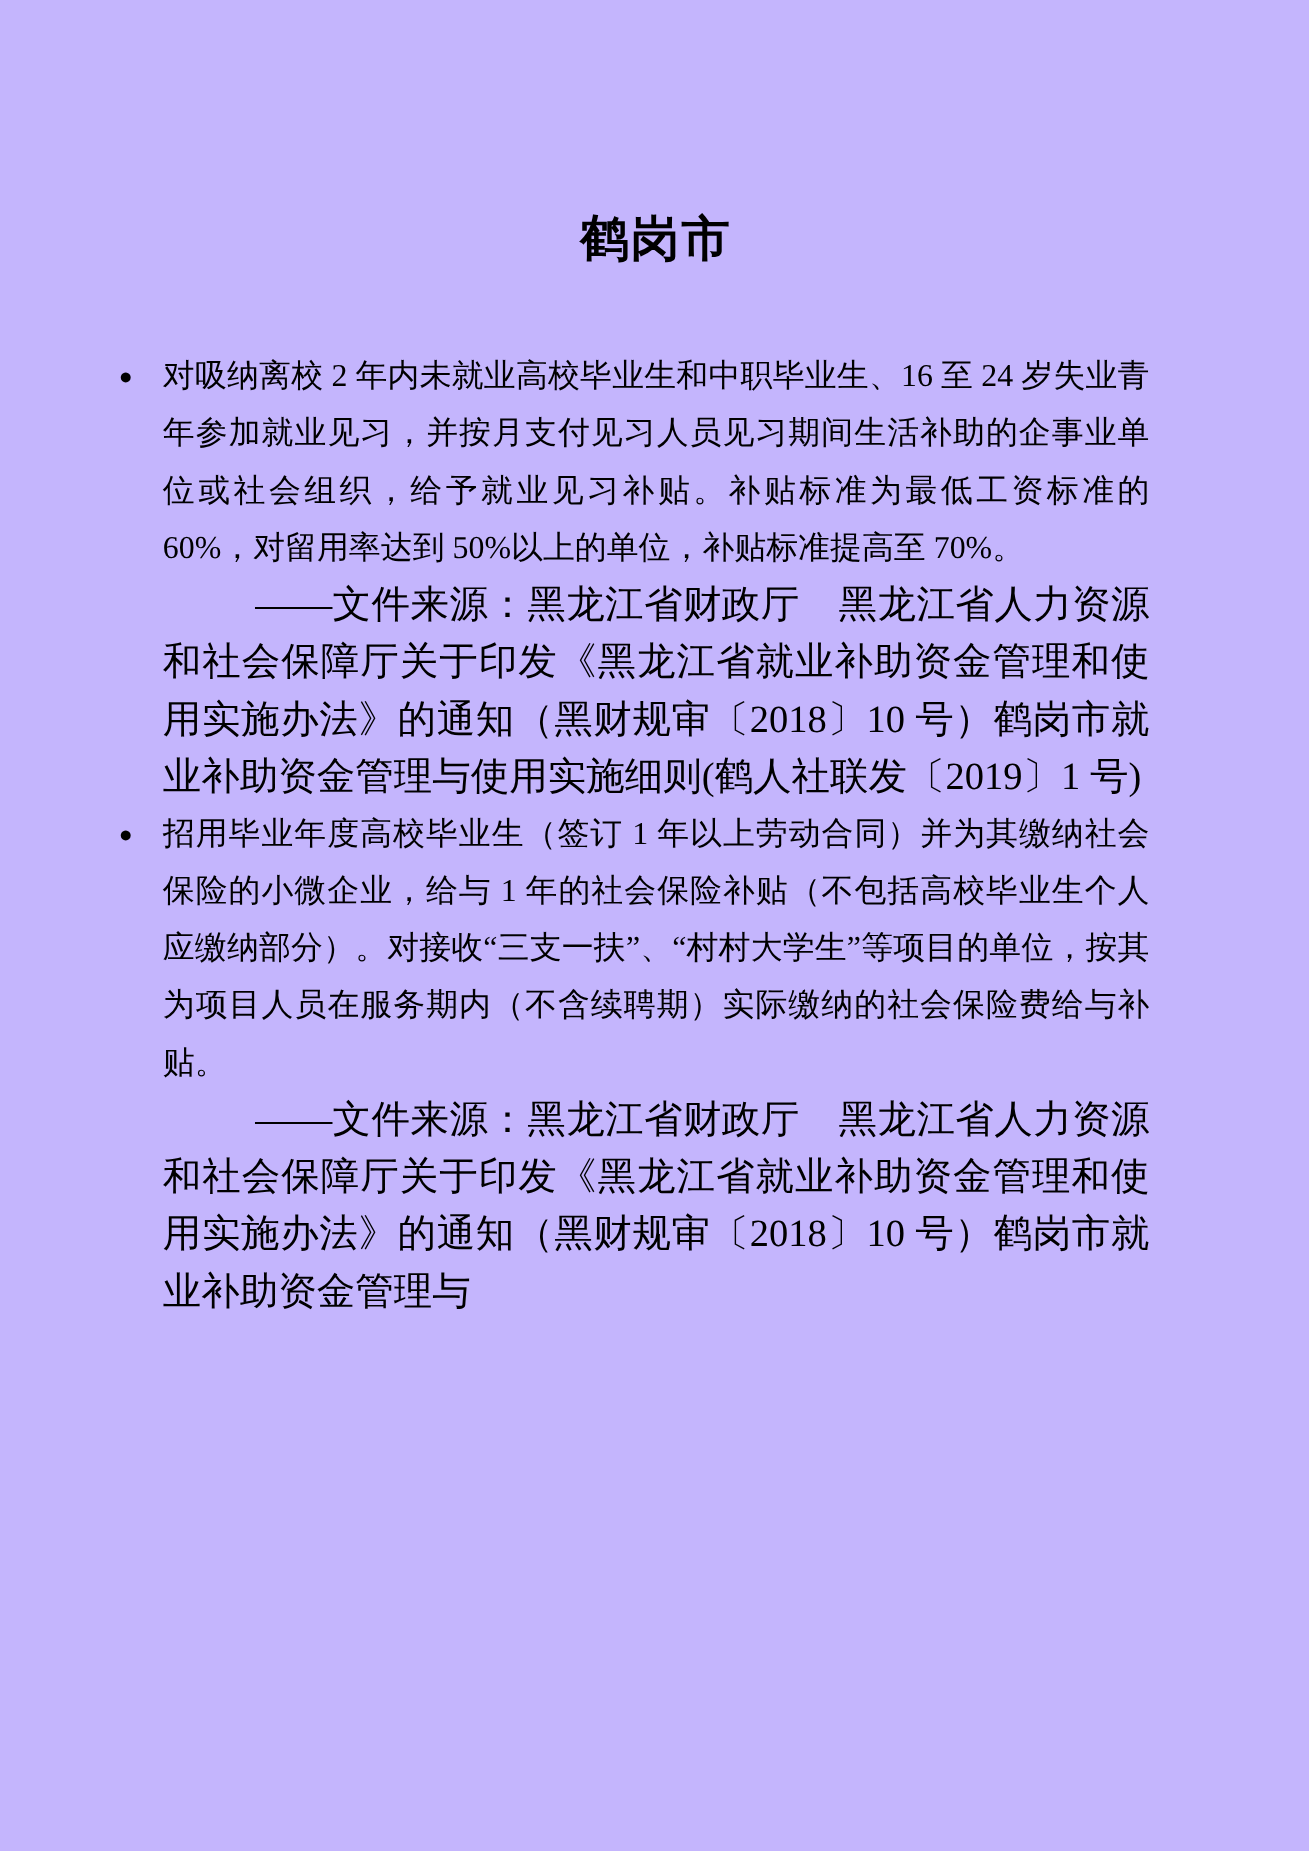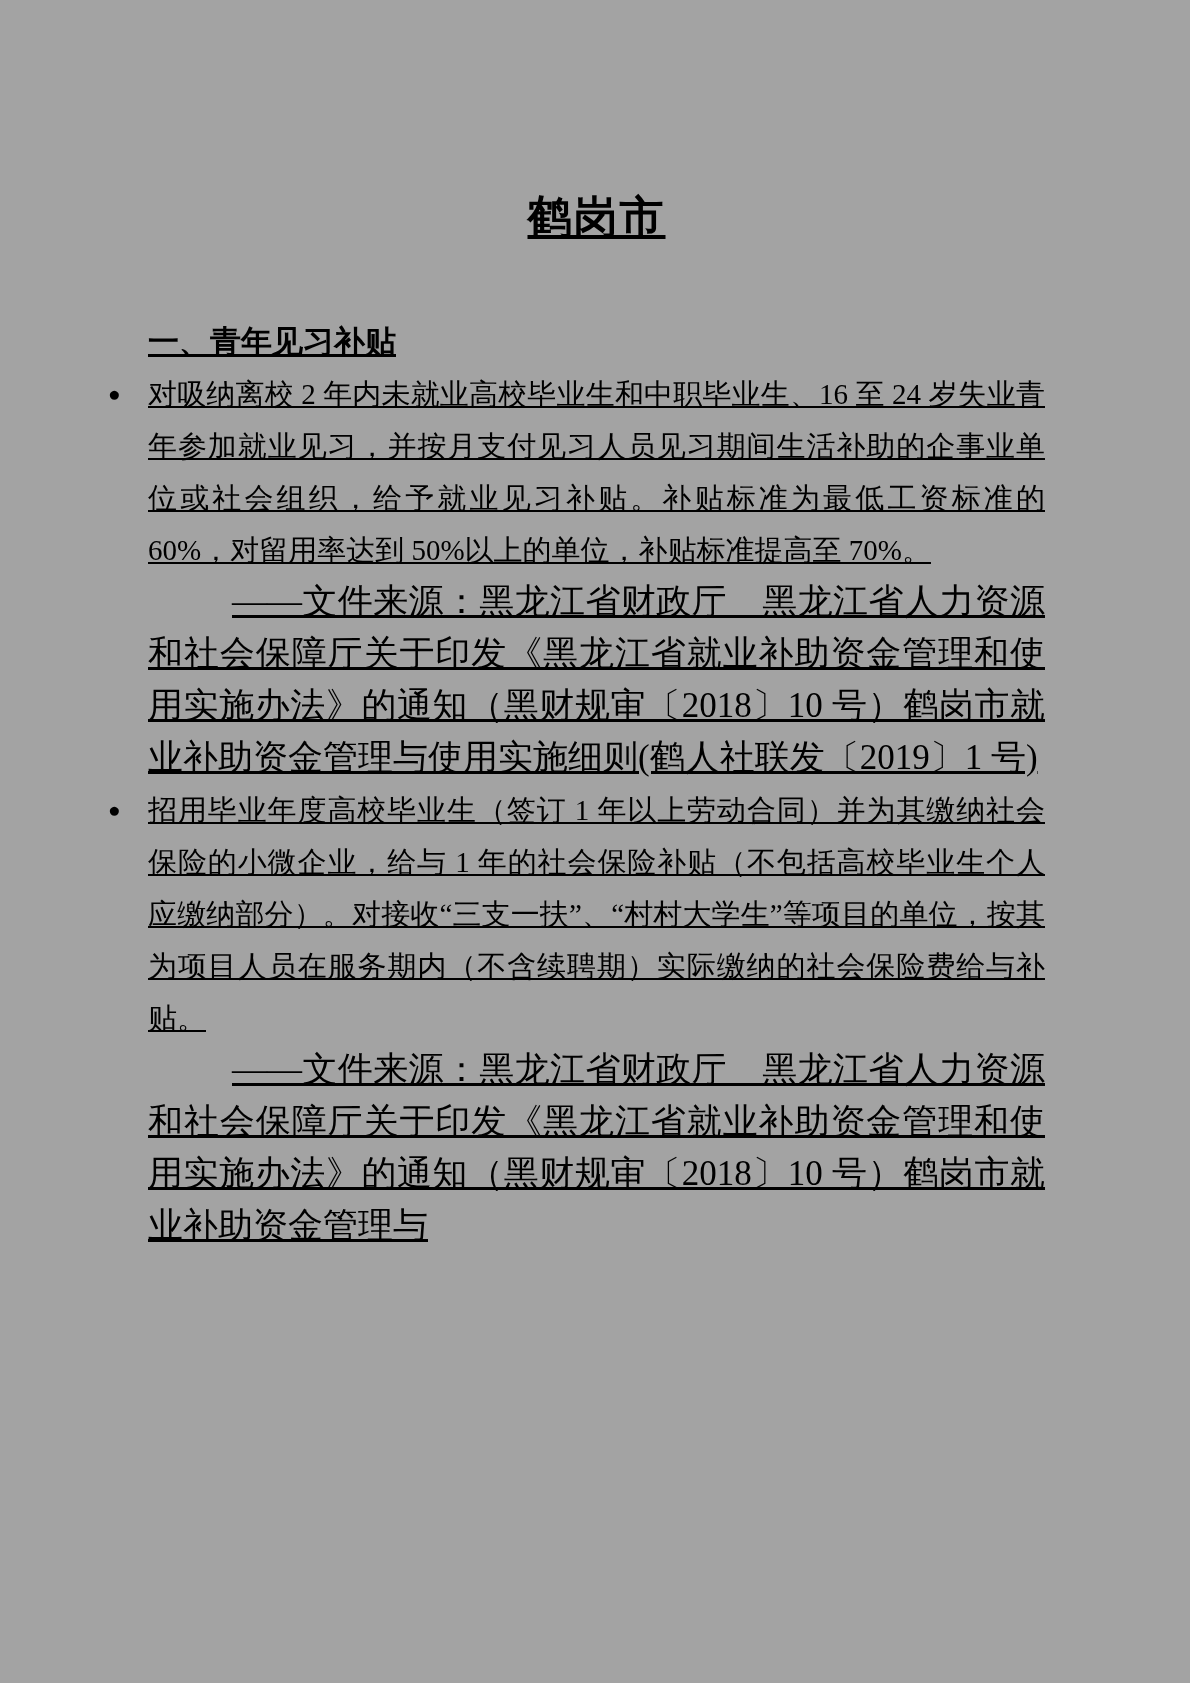--- a/index.html
+++ b/index.html
@@ -4,27 +4,26 @@
 <style>
   html, body {
     margin: 0;
     padding: 0;
     background: #ffffff;
   }
   .page {
     position: relative;
     width: 1190px;
     height: 1683px;
-    background: #a3a3a3;
+    background: #c4b5fd;
     color: #000000;
     box-sizing: border-box;
     padding: 0 145px 0 148px;
     overflow: hidden;
     font-family: "Liberation Serif", serif;
-    text-decoration: underline;
   }
   .doc-title {
     margin: 0;
     padding-top: 190px;
     text-align: center;
     font-size: 44px;
     line-height: 56px;
     font-weight: bold;
     letter-spacing: 2px;
     font-family: "Liberation Serif", serif;
@@ -81,21 +80,20 @@
 </head>
 <body>
 
 <div class="page">
 
   <h1 class="doc-title">鹤岗市</h1>
 
   <div class="content">
 
 
-    <h3 class="item-heading">一、青年见习补贴</h3>
 
     <div class="bullet-para">
       <span class="bullet">●</span>
       <p class="body-text">对吸纳离校 2 年内未就业高校毕业生和中职毕业生、16 至 24 岁失业青年参加就业见习，并按月支付见习人员见习期间生活补助的企事业单位或社会组织，给予就业见习补贴。补贴标准为最低工资标准的 60%，对留用率达到 50%以上的单位，补贴标准提高至 70%。</p>
     </div>
 
     <p class="source-text">——文件来源：黑龙江省财政厅　黑龙江省人力资源和社会保障厅关于印发《黑龙江省就业补助资金管理和使用实施办法》的通知（黑财规审〔2018〕10 号）鹤岗市就业补助资金管理与使用实施细则(鹤人社联发〔2019〕1 号)</p>
 
 
     <div class="bullet-para">

